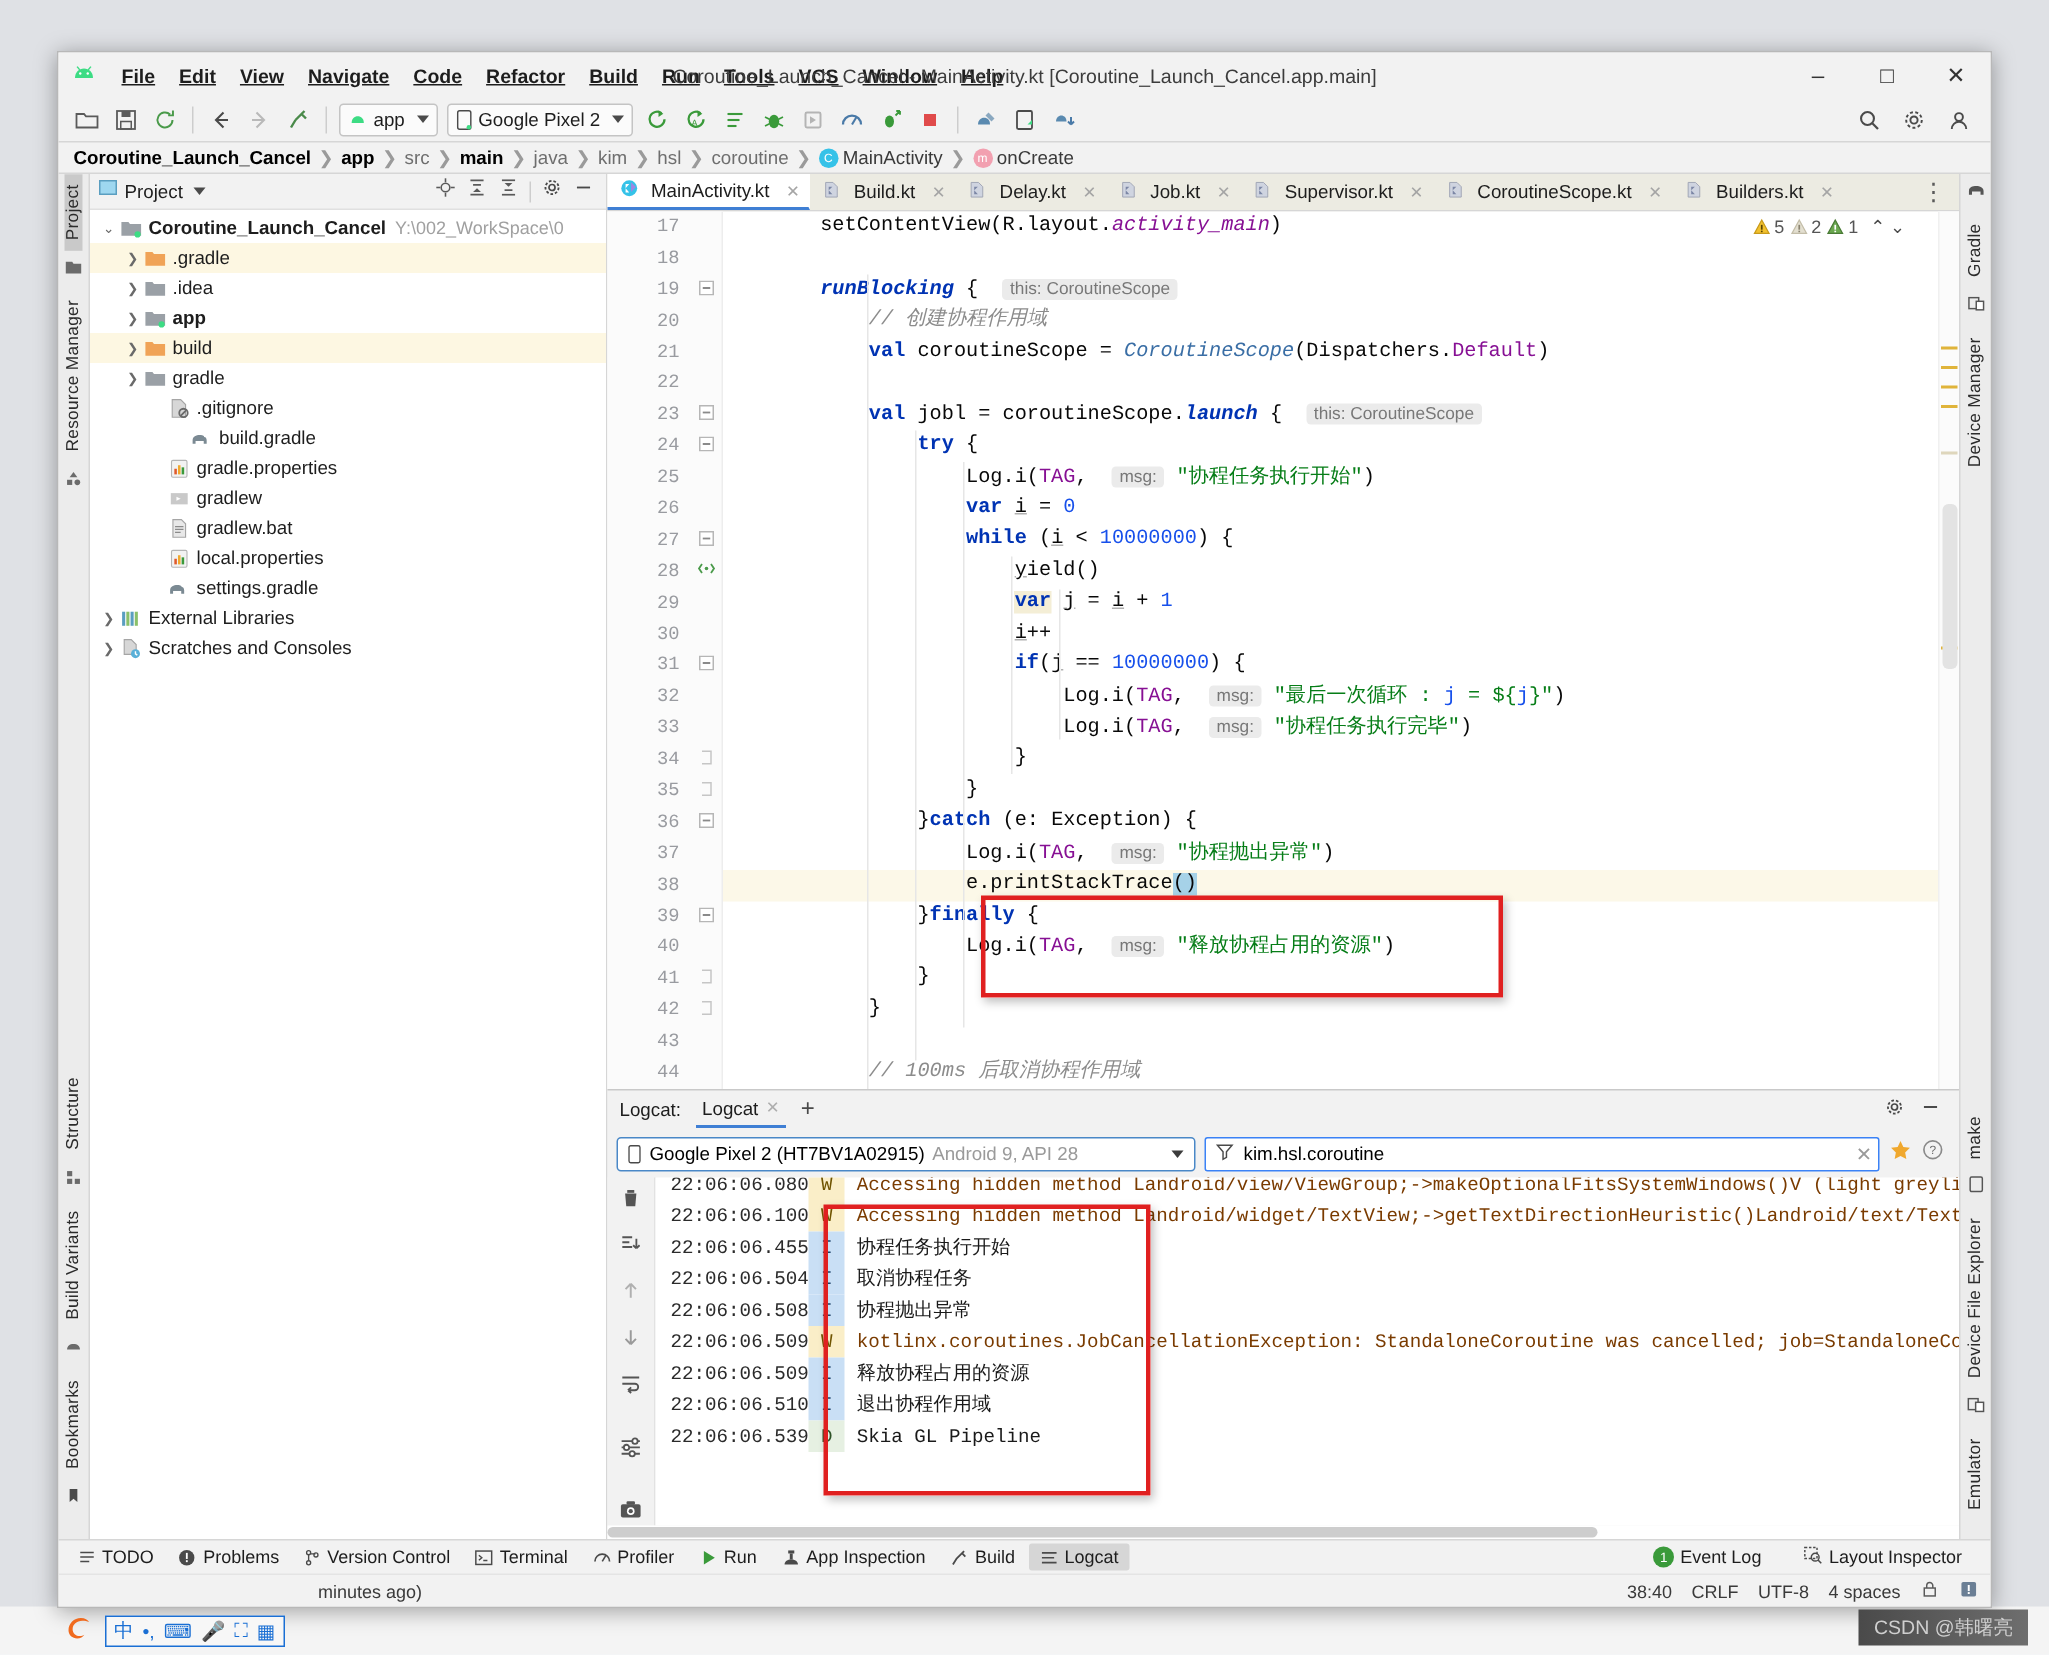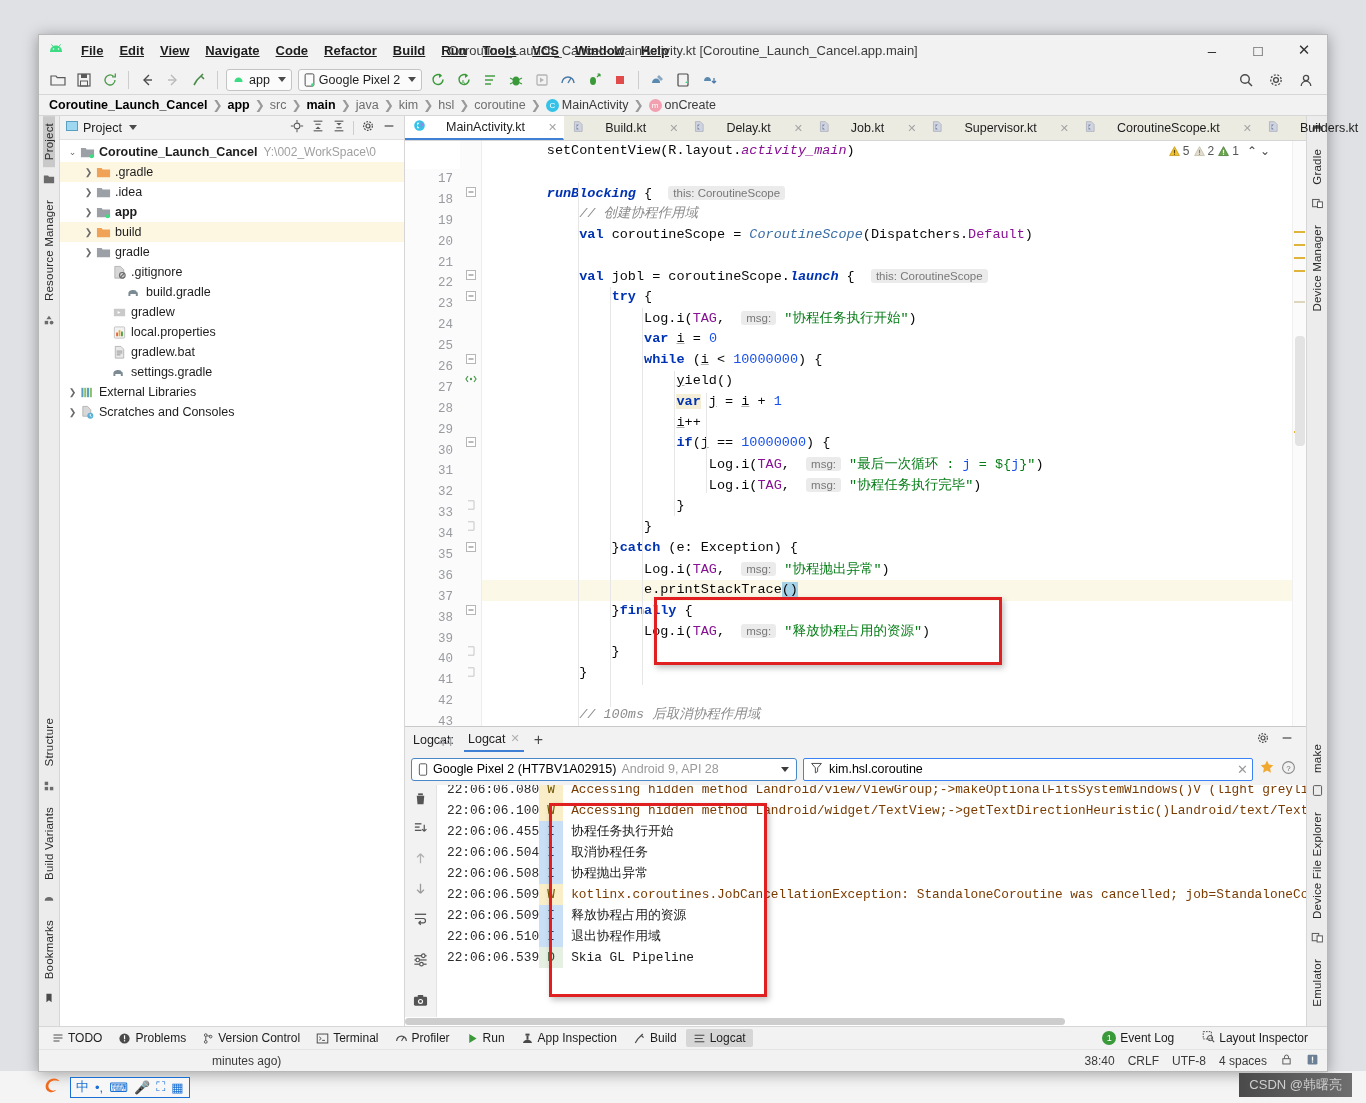--- a/index.html
+++ b/index.html
@@ -74,27 +74,27 @@
   .tree { flex:1; overflow:hidden; padding-top:2px; font-size:12.5px; color:#1d1d1d; }
   .node { height:20px; display:flex; align-items:center; white-space:nowrap; }
   .node.hl { background:#fdf7e2; }
   .arrow { width:13px; text-align:center; color:#6a6a6a; font-size:9px; flex:none;}
   .nico { width:16px; height:16px; margin-right:4px; flex:none; display:flex; align-items:center; justify-content:center;}
   .npath { color:#a0a0a0; margin-left:6px; font-size:12px; }
 
   
   .editor-col { flex:1; display:flex; flex-direction:column; min-width:0; }
   .tabs { height:25px; background:#ecebe2; display:flex; align-items:stretch; border-bottom:1px solid #d6d6d6; flex:none; position:relative;}
-  .tab { display:flex; align-items:center; padding:0 6px 0 8px; font-size:12.5px; color:#1d1d1d; gap:20px; border-right:1px solid transparent;}
+  .tab { display:flex; align-items:center; padding:0 6px 0 8px; font-size:12.5px; color:#1d1d1d; gap:8px; border-right:1px solid transparent;}
   .tab.active { background:#ffffff; border-bottom:2px solid #3f7fd4; }
   .tab .x { color:#a5a5a5; font-size:11px; margin-left:3px; }
   .tabs-more { margin-left:auto; padding:0 8px; display:flex; align-items:center; color:#5a5a5a; letter-spacing:1px;}
 
   .code-wrap { flex:1; display:flex; min-height:0; background:#fff; position:relative; }
-  .gutter { width:55px; background:#fbfbfb; border-right:0; flex:none; text-align:right;margin-top:28px; }
+  .gutter { width:55px; background:#fbfbfb; border-right:0; flex:none; text-align:right; }
   .fold { width:22px; background:#fbfbfb; border-right:1px solid #ededed; flex:none;}
   .code { flex:1; position:relative; overflow:hidden; }
   .ln { height:20.9px; line-height:20.9px; font-size:12.5px; color:#999ba0;
         font-family:"Liberation Mono", monospace; padding-right:7px; }
   .cl { height:20.9px; line-height:20.9px; font-family:"Liberation Mono", monospace;
         font-size:13.5px; white-space:pre; color:#080808; }
   .cl.hl { background:#fcf8e8; }
   .kw { color:#0033b3; font-weight:bold; }
   .kwi { color:#0033b3; font-weight:bold; font-style:italic; }
   .fni { color:#3a6ea5; font-style:italic; }
@@ -558,49 +558,61 @@
                   <path d="M1.5 9c0-2.6 2.6-3.7 5-3.7s5 1.2 5 3.7v2.6H9.4V9.6H3.6v2H1.5z" fill="#7b8a93"></path>
                   <circle cx="10.5" cy="6" r="1" fill="#fff"></circle>
                 </svg>
               </span>
               <span>build.gradle</span>
             </div>
             <div class="node" style="padding-left: 38px;">
               <span class="arrow"></span>
               <span class="nico">
                 <svg width="15" height="15" viewBox="0 0 16 16">
-                  <rect x="2" y="4" width="12" height="8" fill="#c9c9c9"></rect>
-                  <path d="M6 6.5l3 1.5-3 1.5z" fill="#fff"></path>
-                </svg>
-              </span>
-              <span>gradlew</span>
-            </div>
-            <div class="node" style="padding-left: 38px;">
-              <span class="arrow"></span>
-              <span class="nico">
-                <svg width="15" height="15" viewBox="0 0 16 16">
                   <rect x="2.5" y="2" width="11" height="12" rx="1" fill="#f2f2f2" stroke="#b5b5b5" stroke-width=".8"></rect>
                   <rect x="4.5" y="8" width="1.8" height="4" fill="#e05a2a"></rect>
                   <rect x="7.1" y="5.5" width="1.8" height="6.5" fill="#f0a82e"></rect>
                   <rect x="9.7" y="7" width="1.8" height="5" fill="#3a9a3a"></rect>
                 </svg>
               </span>
-              <span>local.properties</span>
+              <span>gradle.properties</span>
+            </div>
+            <div class="node" style="padding-left: 38px;">
+              <span class="arrow"></span>
+              <span class="nico">
+                <svg width="15" height="15" viewBox="0 0 16 16">
+                  <rect x="2" y="4" width="12" height="8" fill="#c9c9c9"></rect>
+                  <path d="M6 6.5l3 1.5-3 1.5z" fill="#fff"></path>
+                </svg>
+              </span>
+              <span>gradlew</span>
             </div>
             <div class="node" style="padding-left: 38px;">
               <span class="arrow"></span>
               <span class="nico">
                 <svg width="15" height="15" viewBox="0 0 16 16">
                   <path d="M3.5 1.5h6l3 3V14h-9z" fill="#e8e8e8" stroke="#a5a5a5" stroke-width=".8"></path>
                   <line x1="5" y1="6.5" x2="11" y2="6.5" stroke="#8a8a8a" stroke-width=".9"></line>
                   <line x1="5" y1="8.5" x2="11" y2="8.5" stroke="#8a8a8a" stroke-width=".9"></line>
                   <line x1="5" y1="10.5" x2="9" y2="10.5" stroke="#8a8a8a" stroke-width=".9"></line>
                 </svg>
               </span>
               <span>gradlew.bat</span>
+            </div>
+            <div class="node" style="padding-left: 38px;">
+              <span class="arrow"></span>
+              <span class="nico">
+                <svg width="15" height="15" viewBox="0 0 16 16">
+                  <rect x="2.5" y="2" width="11" height="12" rx="1" fill="#f2f2f2" stroke="#b5b5b5" stroke-width=".8"></rect>
+                  <rect x="4.5" y="8" width="1.8" height="4" fill="#e05a2a"></rect>
+                  <rect x="7.1" y="5.5" width="1.8" height="6.5" fill="#f0a82e"></rect>
+                  <rect x="9.7" y="7" width="1.8" height="5" fill="#3a9a3a"></rect>
+                </svg>
+              </span>
+              <span>local.properties</span>
             </div>
             <div class="node" style="padding-left: 38px;">
               <span class="arrow"></span>
               <span class="nico">
                 <svg width="15" height="15" viewBox="0 0 16 16">
                   <path d="M1.5 9c0-2.6 2.6-3.7 5-3.7s5 1.2 5 3.7v2.6H9.4V9.6H3.6v2H1.5z" fill="#7b8a93"></path>
                   <circle cx="10.5" cy="6" r="1" fill="#fff"></circle>
                 </svg>
               </span>
               <span>settings.gradle</span>

